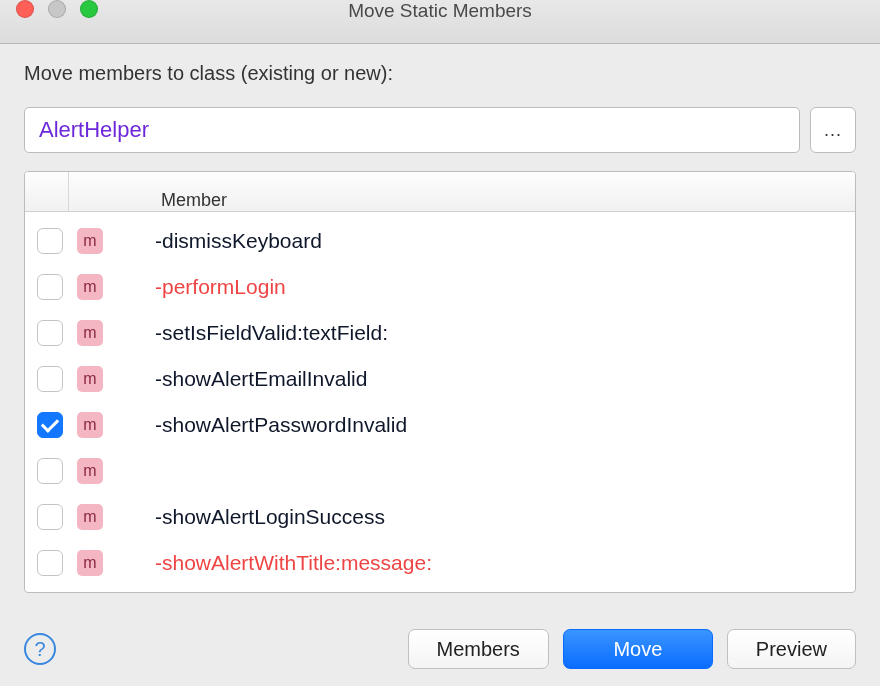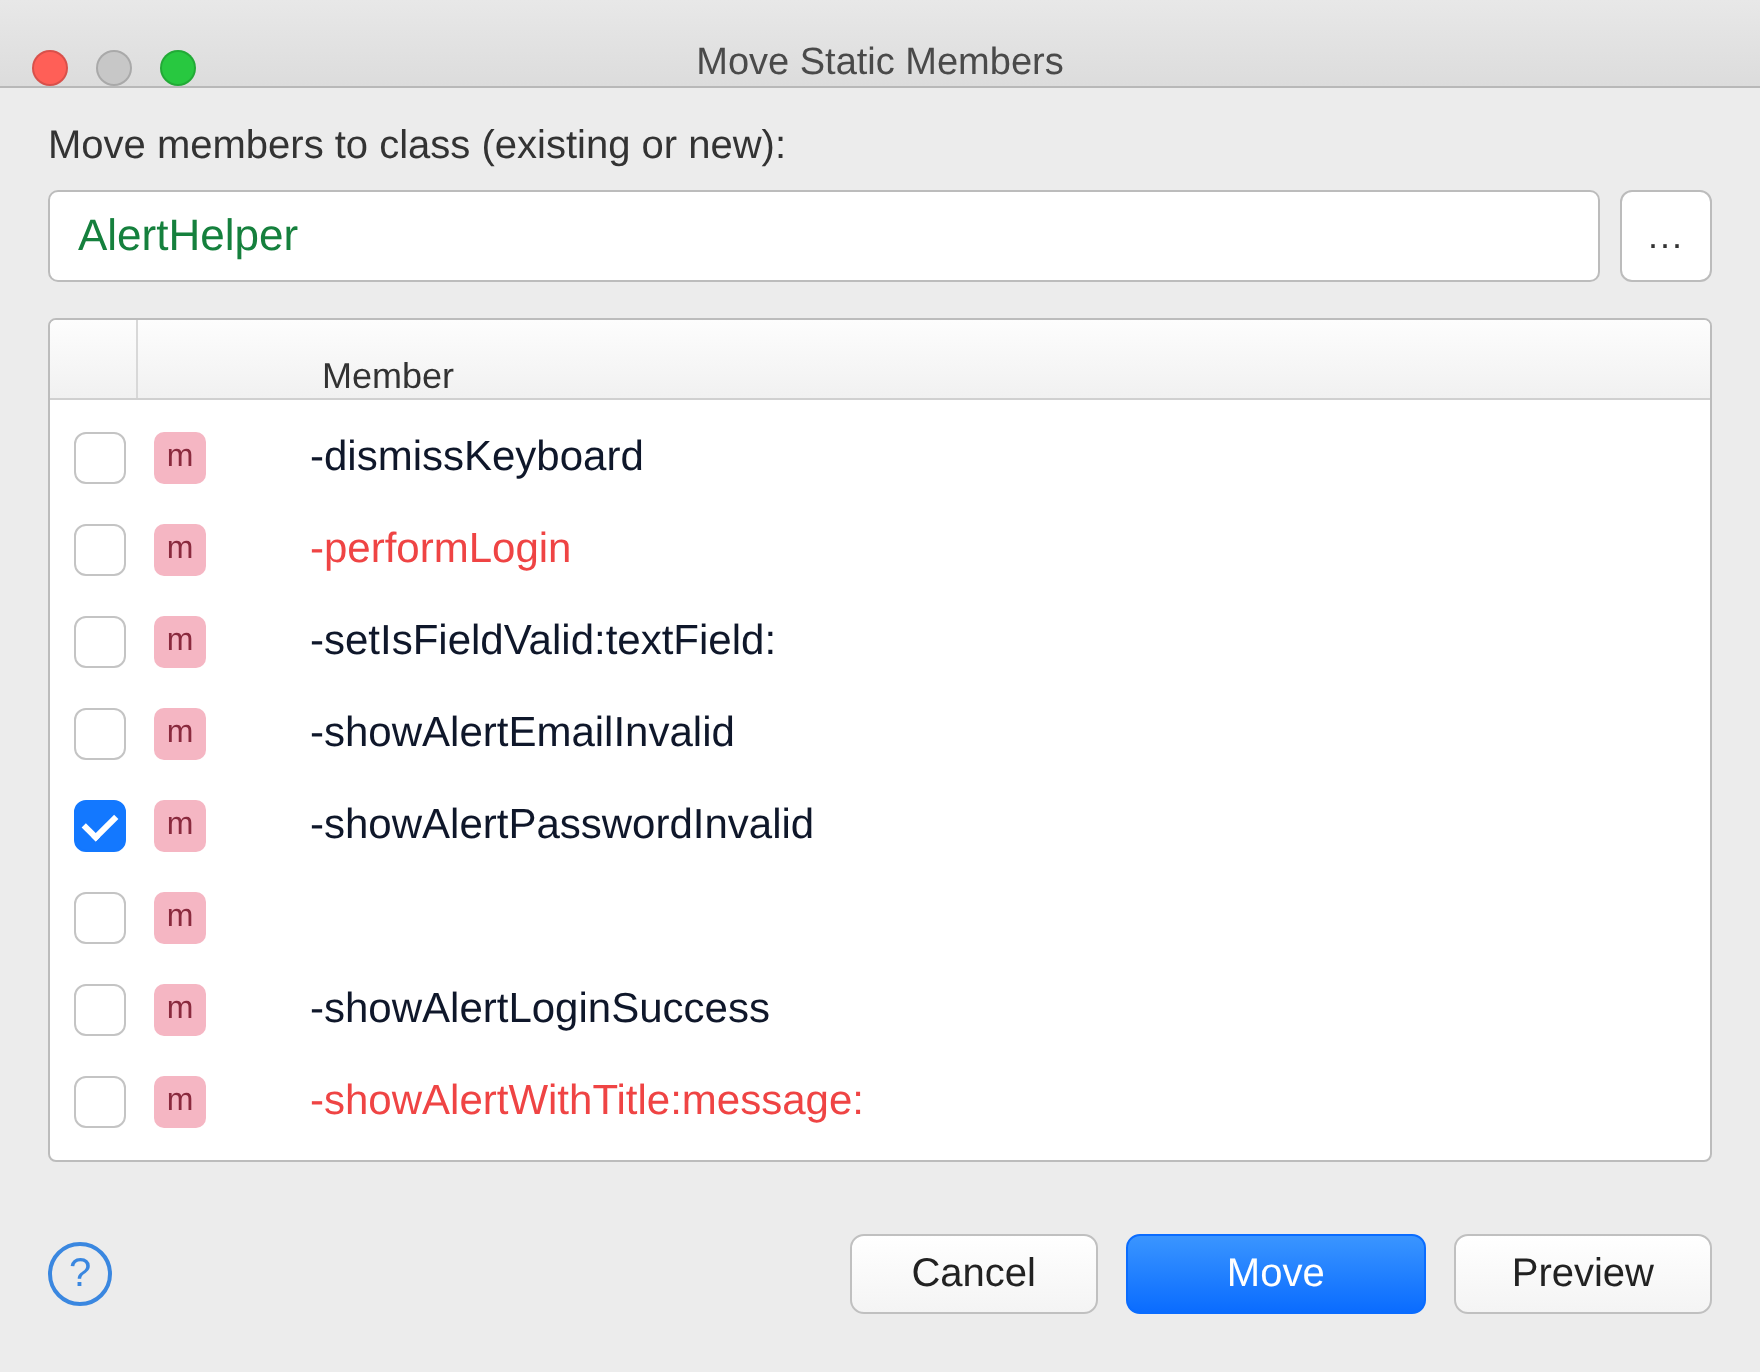--- a/index.html
+++ b/index.html
@@ -12,21 +12,21 @@
       background: #ececec;
       width: 880px;
       height: 686px;
       overflow: hidden;
     }
     .titlebar {
       height: 44px;
       background: linear-gradient(to bottom, #e8e8e8, #dcdcdc);
       border-bottom: 1px solid #b8b8b8;
       display: flex;
-      align-items: flex-end;
+      align-items: flex-start;
       position: relative;
     }
     .traffic-lights {
       display: flex;
       gap: 14px;
       padding-left: 16px;
     }
     .traffic-light {
       width: 18px;
       height: 18px;
@@ -43,37 +43,37 @@
       font-size: 19px;
       color: #4a4a4a;
       pointer-events: none;
     }
     .content {
       padding: 18px 24px 16px 24px;
     }
     .prompt-label {
       font-size: 20px;
       color: #333;
-      margin-bottom: 10px;
+      margin-bottom: 22px;
     }
     .input-row {
       display: flex;
       gap: 10px;
       margin-bottom: 18px;
       align-items: stretch;
     }
     .class-input {
       flex: 1;
       height: 46px;
       border: 1px solid #bcbcbc;
       border-radius: 5px;
       background: #fff;
       font-size: 22px;
       padding: 0 14px;
-      color: #15803d;
+      color: #6d28d9;
       outline: none;
     }
     .browse-button {
       width: 46px;
       height: 46px;
       border: 1px solid #bcbcbc;
       border-radius: 6px;
       background: #fff;
       font-size: 18px;
       color: #333;
@@ -270,17 +270,17 @@
           <div class="member-name highlighted">-showAlertWithTitle:message:</div>
         </div>
       </div>
   </div>
 </div>
 
 <div class="footer">
   <button class="help-button">?</button>
   <div class="footer-spacer"></div>
   <div class="footer-buttons">
-    <button class="btn">Cancel</button>
+    <button class="btn">Members</button>
     <button class="btn btn-primary">Move</button>
     <button class="btn">Preview</button>
   </div>
 </div>
 
 </body></html>

